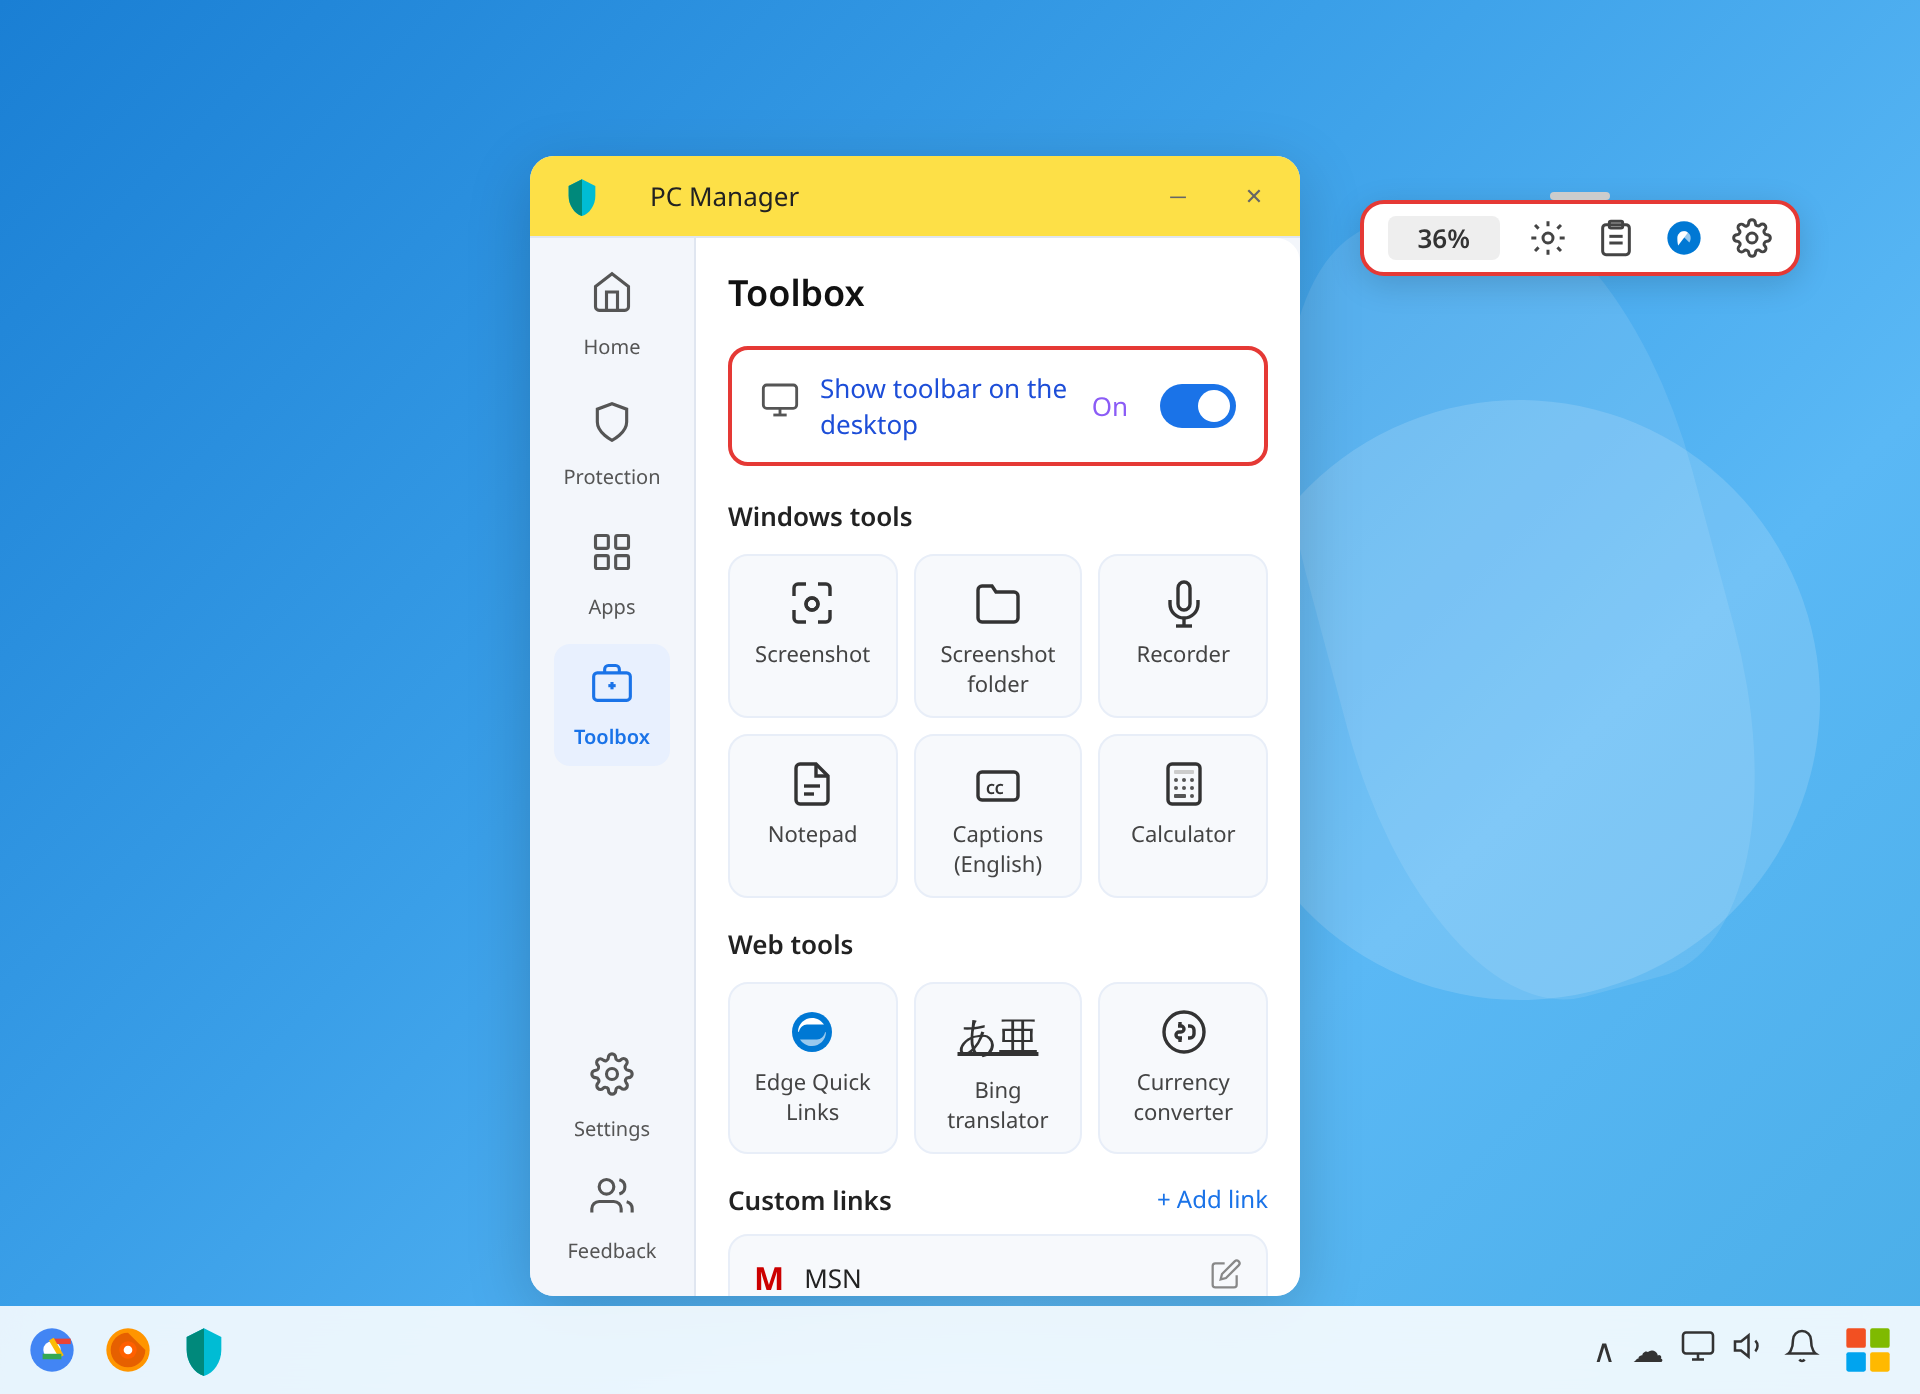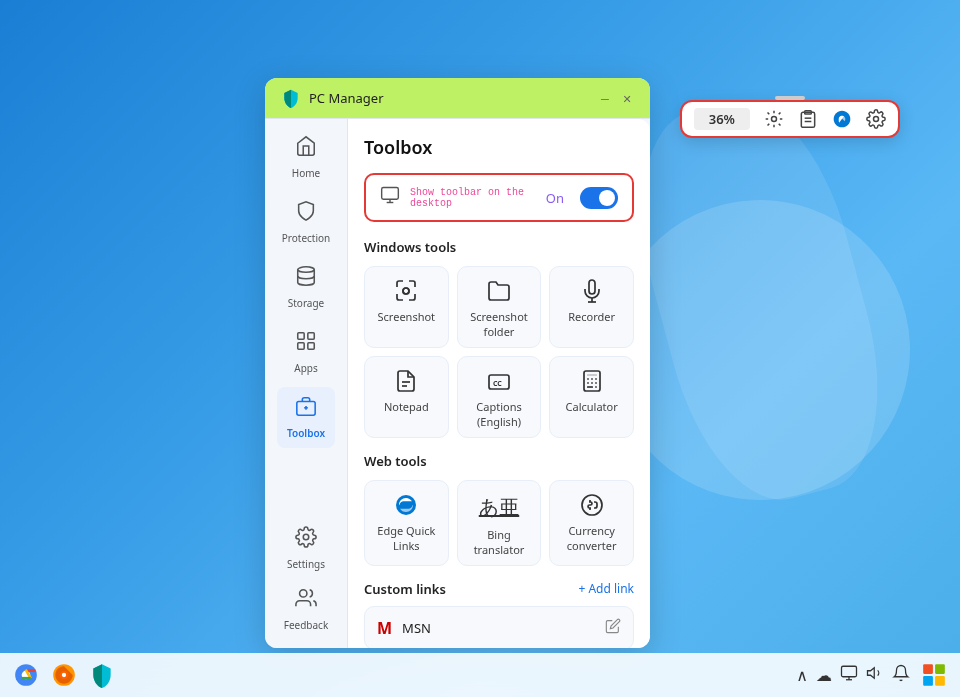--- a/index.html
+++ b/index.html
@@ -84,22 +84,22 @@
       display: flex;
       flex-direction: column;
       overflow: hidden;
     }
 
     
     .title-bar {
       display: flex;
       align-items: center;
       padding: 10px 16px;
-      background: #bef264;
-      gap: 8px;
+      background: #fde047;
+      gap: 24px;
       border-bottom: 1px solid #e0e6f0;
       flex-shrink: 0;
     }
     .title-bar-logo {
       width: 20px; height: 20px;
     }
     .title-bar-title {
       font-size: 13px;
       color: #222;
       flex: 1;
@@ -175,23 +175,22 @@
       background: white;
       border: 2px solid #e53935;
       border-radius: 10px;
       padding: 10px 14px;
       margin-bottom: 16px;
       gap: 10px;
     }
     .toggle-row-icon { font-size: 18px; color: #555; }
     .toggle-row-label {
       flex: 1;
-      font-size: 10px;
-      color: #ec4899;
-      font-family: Liberation Mono, monospace;
+      font-size: 13px;
+      color: #1d4ed8;
     }
     .toggle-on-label {
       font-size: 13px;
       color: #8b5cf6;
       margin-right: 6px;
     }
     .toggle-switch {
       width: 38px; height: 22px;
       background: #1a73e8;
       border-radius: 11px;
@@ -373,30 +372,20 @@
         </span>
         <span>Home</span>
       </div>
       <div class="sidebar-item">
         <span class="sidebar-icon">
           <svg width="22" height="22" viewBox="0 0 24 24" fill="none" stroke="#555" stroke-width="1.7">
             <path d="M12 22s8-4 8-10V5l-8-3-8 3v7c0 6 8 10 8 10z"></path>
           </svg>
         </span>
         <span>Protection</span>
-      </div>
-      <div class="sidebar-item">
-        <span class="sidebar-icon">
-          <svg width="22" height="22" viewBox="0 0 24 24" fill="none" stroke="#555" stroke-width="1.7">
-            <ellipse cx="12" cy="5" rx="9" ry="3"></ellipse>
-            <path d="M3 5v14c0 1.66 4.03 3 9 3s9-1.34 9-3V5"></path>
-            <path d="M3 12c0 1.66 4.03 3 9 3s9-1.34 9-3"></path>
-          </svg>
-        </span>
-        <span>Storage</span>
       </div>
       <div class="sidebar-item">
         <span class="sidebar-icon">
           <svg width="22" height="22" viewBox="0 0 24 24" fill="none" stroke="#555" stroke-width="1.7">
             <rect x="3" y="3" width="7" height="7" rx="1"></rect>
             <rect x="14" y="3" width="7" height="7" rx="1"></rect>
             <rect x="3" y="14" width="7" height="7" rx="1"></rect>
             <rect x="14" y="14" width="7" height="7" rx="1"></rect>
           </svg>
         </span>

